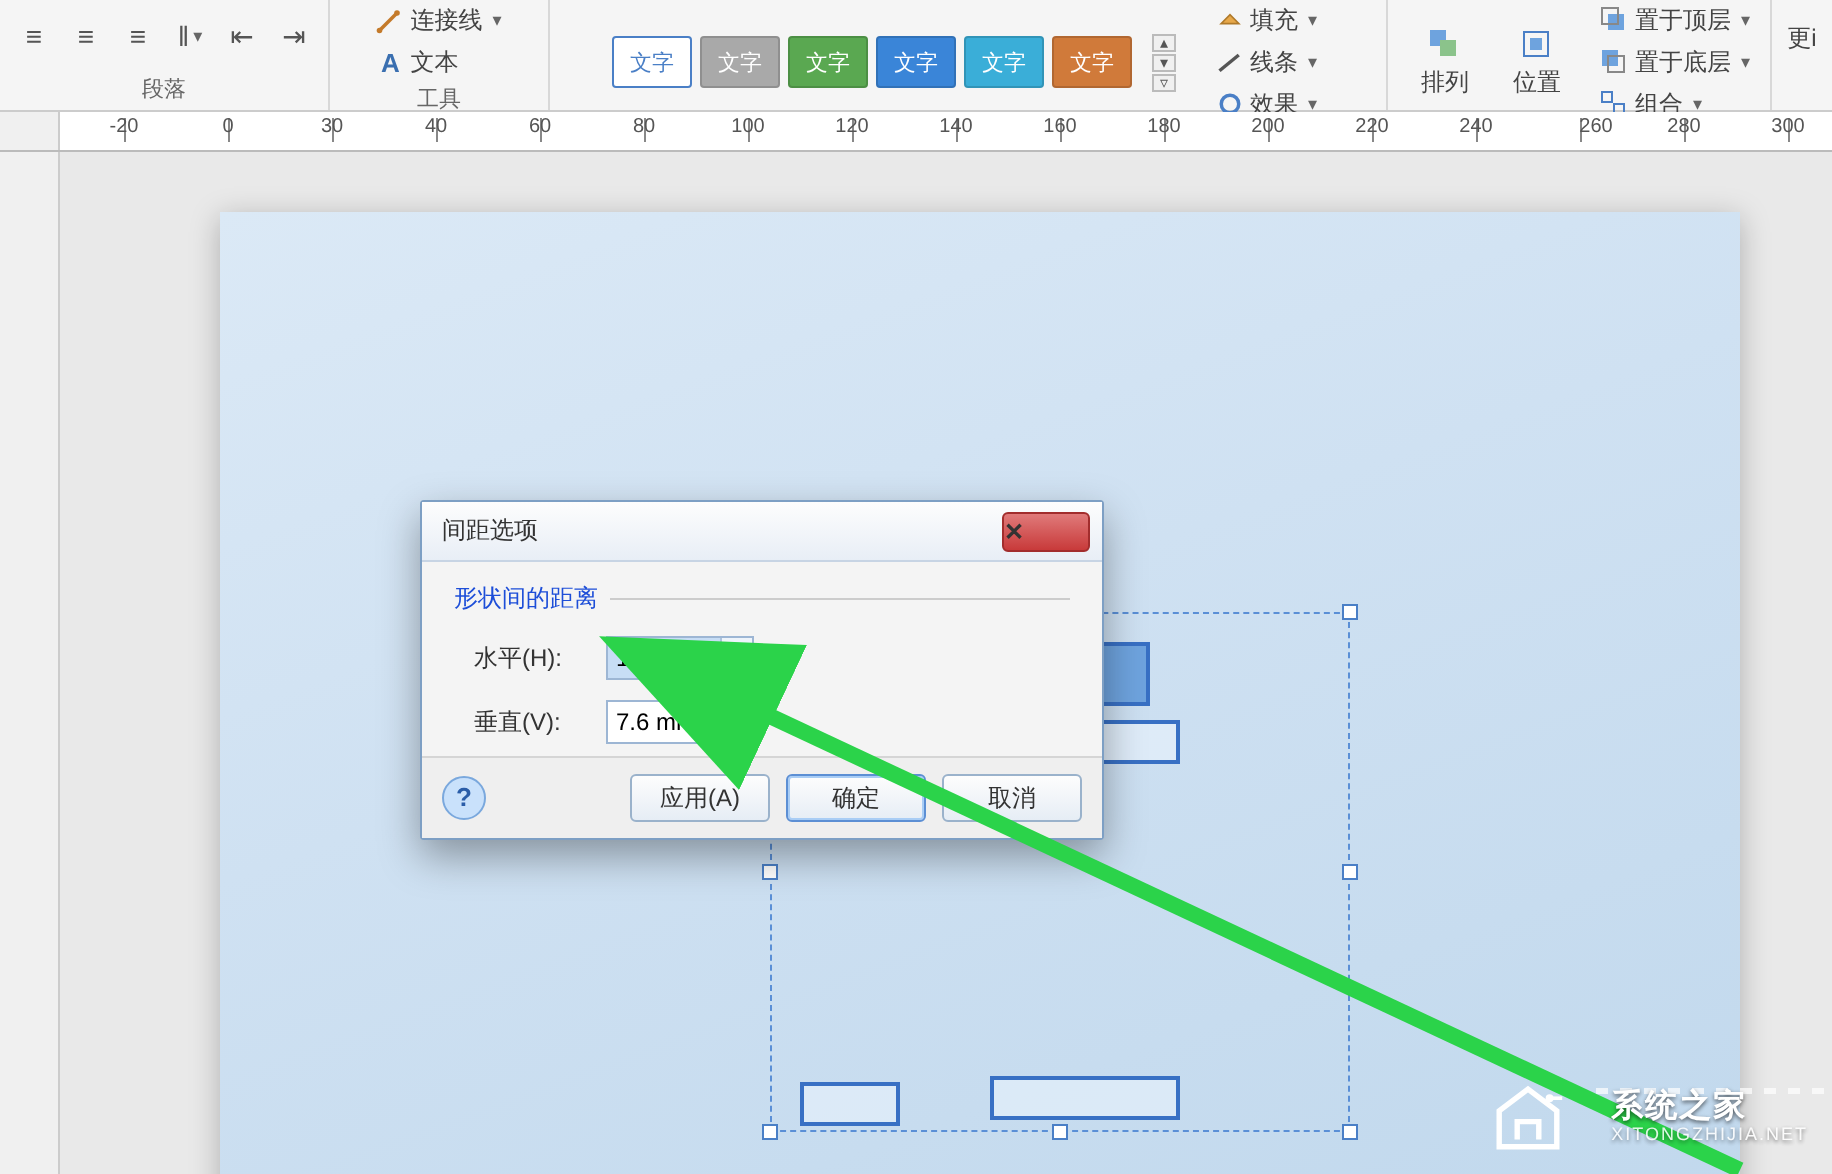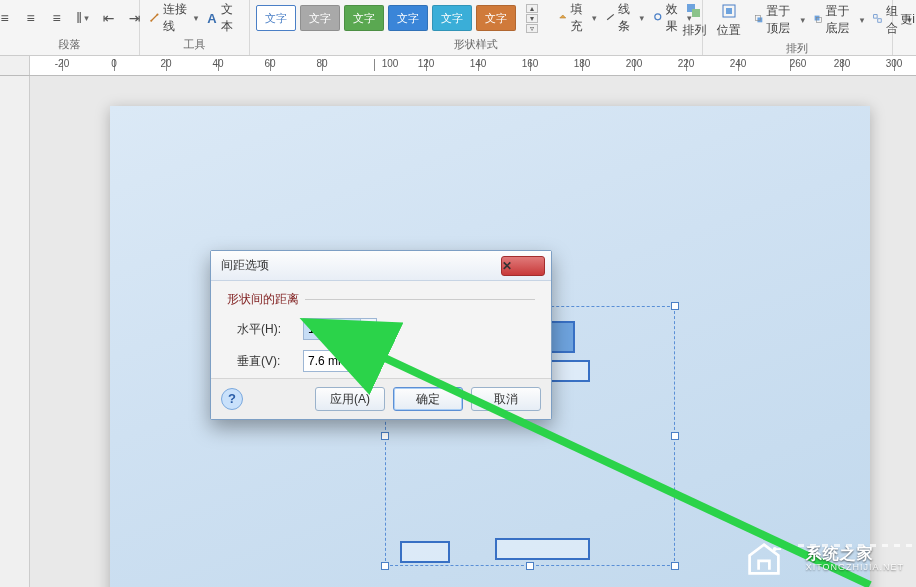--- a/index.html
+++ b/index.html
@@ -11,21 +11,21 @@
 
   
   .ribbon { background: #f5f5f5; border-bottom: 1px solid #ccc; height: 56px; display: flex; }
   .ribbon-group { display: flex; flex-direction: column; align-items: center; justify-content: space-between; border-right: 1px solid #d8d8d8; padding: 0 6px 2px 6px; }
   .group-body { display: flex; align-items: center; gap: 4px; flex: 1; }
   .group-label { font-size: 11px; color: #666; padding: 1px 0; }
   .btn-s { width: 22px; height: 20px; display: flex; align-items: center; justify-content: center; border: 1px solid transparent; color: #555; font-size: 14px; }
   .txt-btn { display: flex; align-items: center; gap: 3px; height: 20px; padding: 0 4px; color: #444; }
   .txt-btn .ico { width: 14px; height: 14px; display: inline-block; }
   .dd { font-size: 9px; color: #666; margin-left: 2px; }
-  .vstack { display: flex; flex-direction: row; gap: 1px; }
+  .vstack { display: flex; flex-direction: column; gap: 1px; text-align: center; }
   .big-btn { display: flex; flex-direction: column; align-items: center; justify-content: center; width: 44px; height: 40px; color: #444; gap: 2px; }
   .big-btn .ico { width: 18px; height: 18px; }
 
   .style-swatch { width: 40px; height: 26px; border-radius: 2px; display: flex; align-items: center; justify-content: center; font-size: 11px; color: #fff; border: 1px solid rgba(0,0,0,.15); }
   .style-row { display: flex; gap: 4px; align-items: center; }
   .gal-arrows { display: flex; flex-direction: column; margin-left: 2px; gap:1px; }
   .gal-arrows span { width: 12px; height: 9px; background: #f0f0f0; border: 1px solid #bbb; font-size: 8px; text-align: center; line-height: 7px; color:#555; }
 
   
   .ruler-wrap { background: #fff; border-bottom: 1px solid #bbb; height: 20px; position: relative; display:flex;gap:12px; }
@@ -62,21 +62,21 @@
   .dialog { position:absolute; left:210px; top:250px; width:342px;
      background:#f4f4f4; border:1px solid #7d9fc4;
      box-shadow: 0 8px 20px rgba(0,0,0,.35);
      border-radius:2px; z-index:50; }
   .dlg-title { height:30px; background:linear-gradient(#fdfdfd,#e8eef6);
      border-bottom:1px solid #c7d4e4; display:flex; align-items:center; padding:0 6px 0 10px; }
   .dlg-title span { flex:1; color:#333; font-size:12px; }
   .dlg-close { width:44px; height:20px; background:linear-gradient(#e07a7a,#c83a3a);
      border:1px solid #a22d2d; border-radius:3px; color:#fff; display:flex; align-items:center; justify-content:center; font-weight:bold; font-size:12px;}
   .dlg-body { padding:10px 16px 6px 16px; }
-  .fieldset-lbl { color:#7f1d1d; margin-bottom:8px; display:flex; align-items:center; gap:6px;}
+  .fieldset-lbl { color:#1d4ed8; margin-bottom:8px; display:flex; align-items:center; gap:6px;}
   .fieldset-lbl::after { content:""; flex:1; height:1px; background:#ccc; }
   .frow { display:flex; align-items:center; gap:10px; margin:10px 0 0 10px; }
   .frow label { width:56px; color:#333; }
   .spin { display:flex; align-items:stretch; height:22px; border:1px solid #9db6d4; background:#fff;}
   .spin input {height:20px; border:none; width:56px; padding:0 4px; font-size:12px; outline:none;}
   .spin input.sel { background:#c7ddf5; }
   .spin .arrows { display:flex; flex-direction:column; width:16px; border-left:1px solid #acc3dd;}
   .spin .arrows span {height:10px; text-align:center; font-size:8px; line-height:10px; background:#eef4fb; color:#456; cursor:pointer; border-bottom:1px solid #cfdced;}
   .spin .arrows span:last-child{border-bottom:none;}
   .chk-row { margin:14px 0 4px 10px; display:flex; align-items:center; gap:6px;}
@@ -236,29 +236,29 @@
 </div>
 
 <div class="ruler-wrap">
   <div class="ruler-corner"></div>
   <div class="ruler" id="ruler">
       <div class="tick-major" style="left: 20px;"></div>
       <div class="tick-label" style="left: 20px;">-20</div>
       <div class="tick-major" style="left: 72px;"></div>
       <div class="tick-label" style="left: 72px;">0</div>
       <div class="tick-major" style="left: 124px;"></div>
-      <div class="tick-label" style="left: 124px;">20</div>
+      <div class="tick-label" style="left: 124px;">30</div>
       <div class="tick-major" style="left: 176px;"></div>
       <div class="tick-label" style="left: 176px;">40</div>
       <div class="tick-major" style="left: 228px;"></div>
       <div class="tick-label" style="left: 228px;">60</div>
       <div class="tick-major" style="left: 280px;"></div>
       <div class="tick-label" style="left: 280px;">80</div>
       <div class="tick-major" style="left: 332px;"></div>
-      <div class="tick-label" style="left: 332px; margin-left: 16px;">100</div>
+      <div class="tick-label" style="left: 332px;">100</div>
       <div class="tick-major" style="left: 384px;"></div>
       <div class="tick-label" style="left: 384px;">120</div>
       <div class="tick-major" style="left: 436px;"></div>
       <div class="tick-label" style="left: 436px;">140</div>
       <div class="tick-major" style="left: 488px;"></div>
       <div class="tick-label" style="left: 488px;">160</div>
       <div class="tick-major" style="left: 540px;"></div>
       <div class="tick-label" style="left: 540px;">180</div>
       <div class="tick-major" style="left: 592px;"></div>
       <div class="tick-label" style="left: 592px;">200</div>

